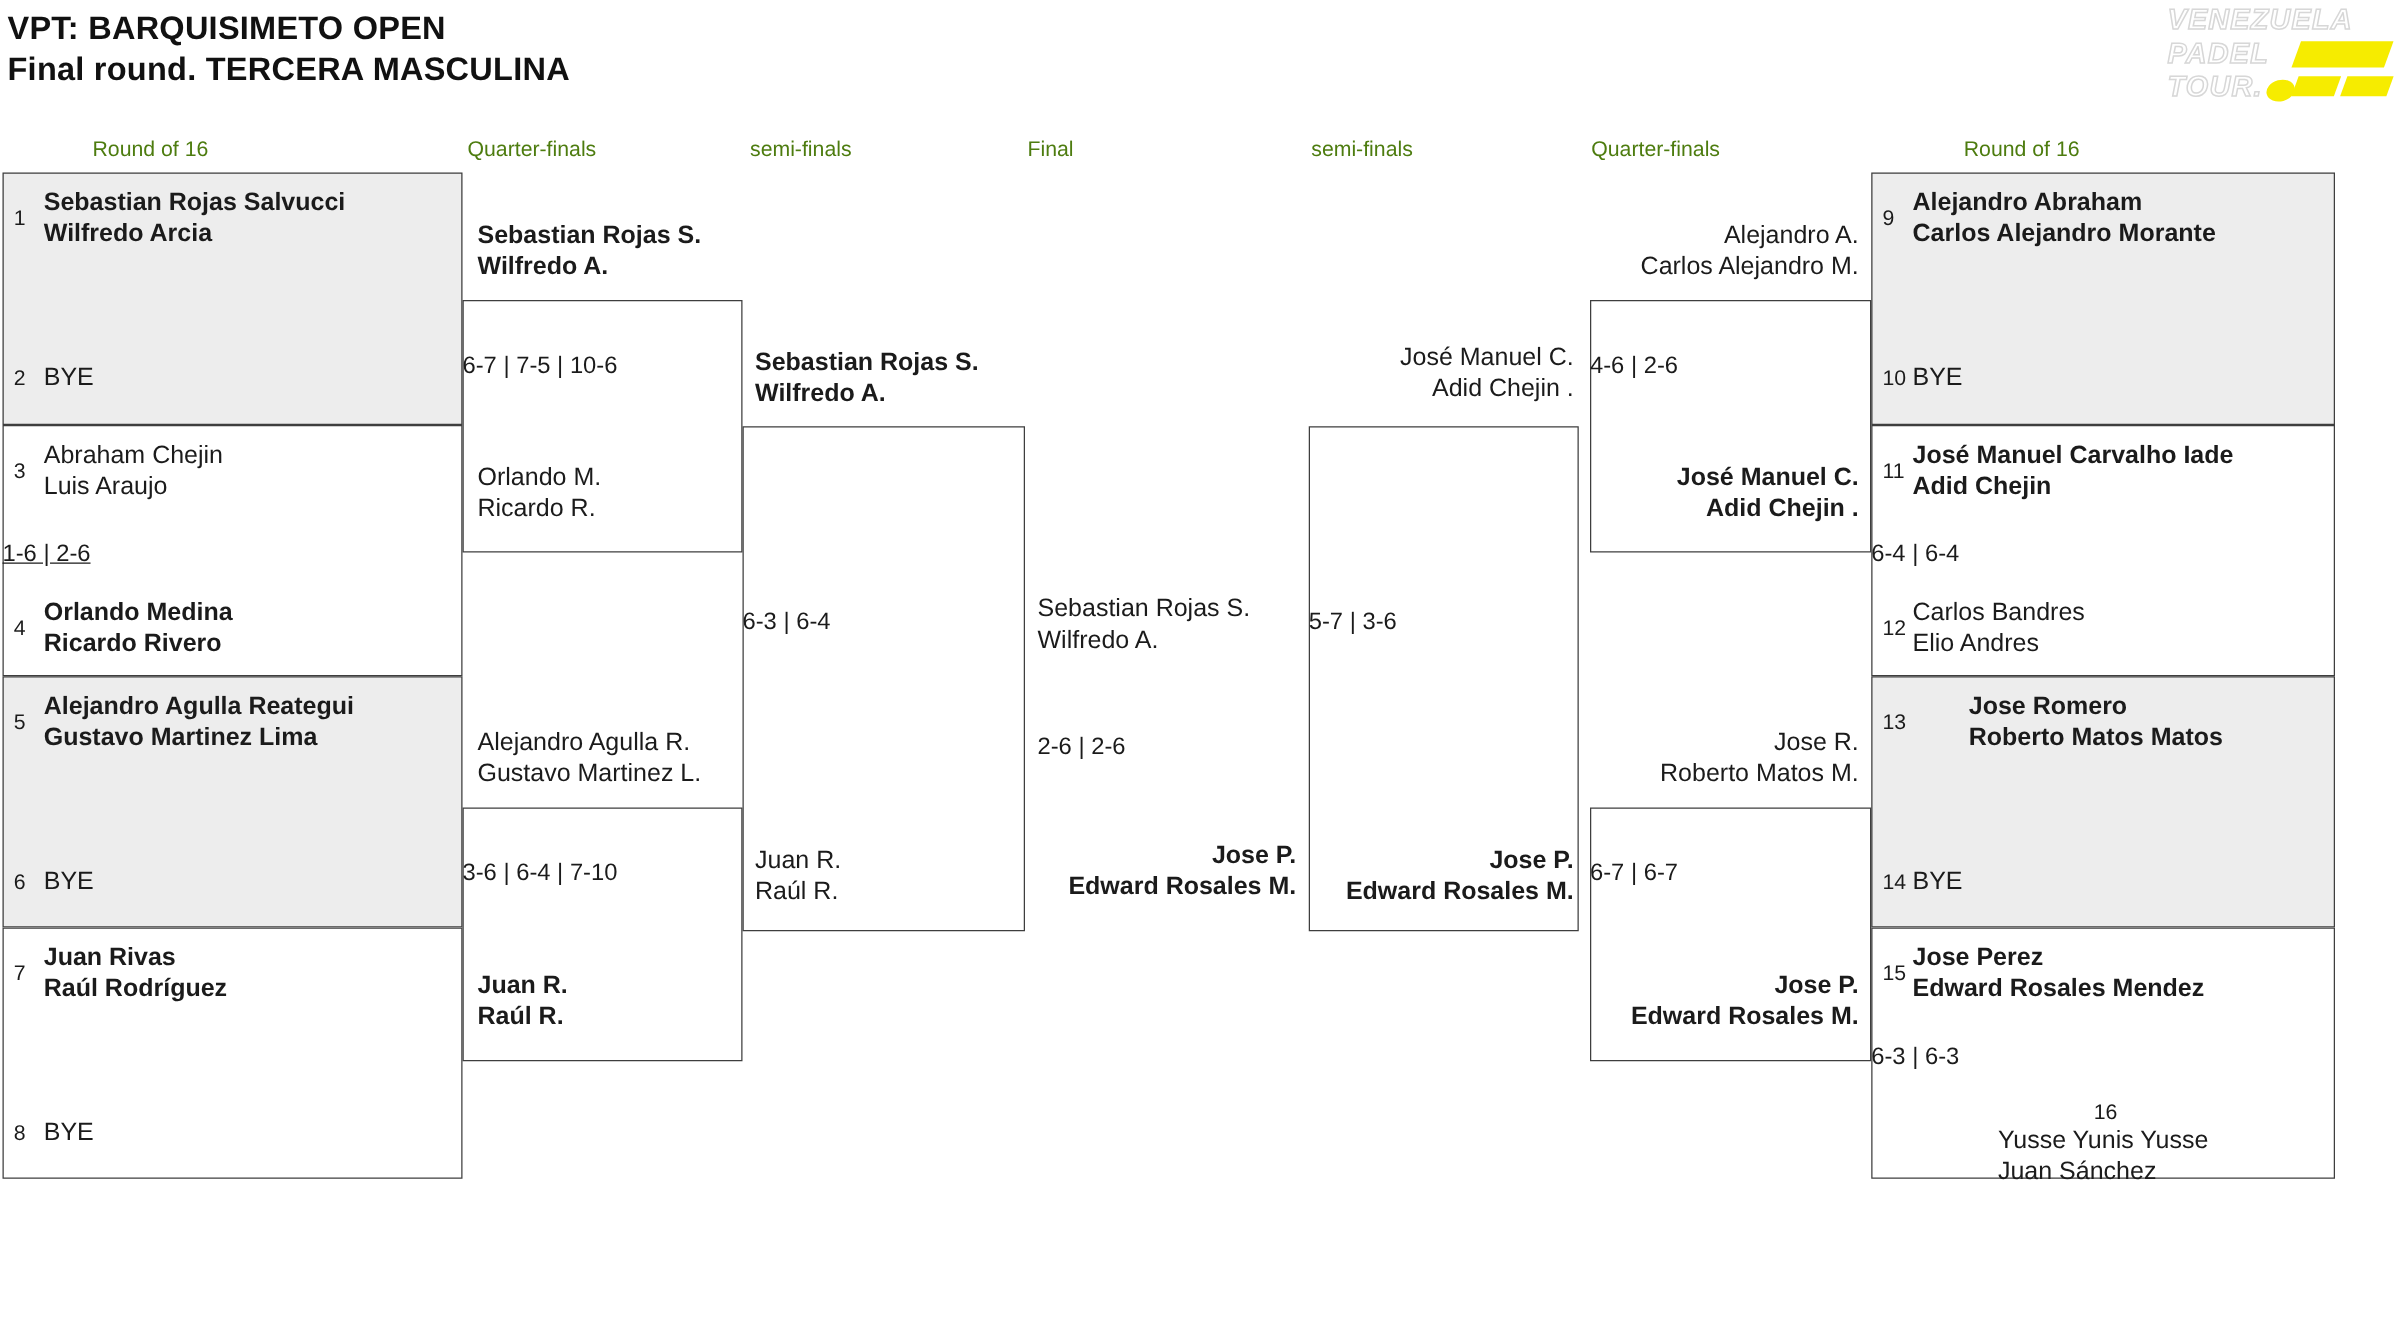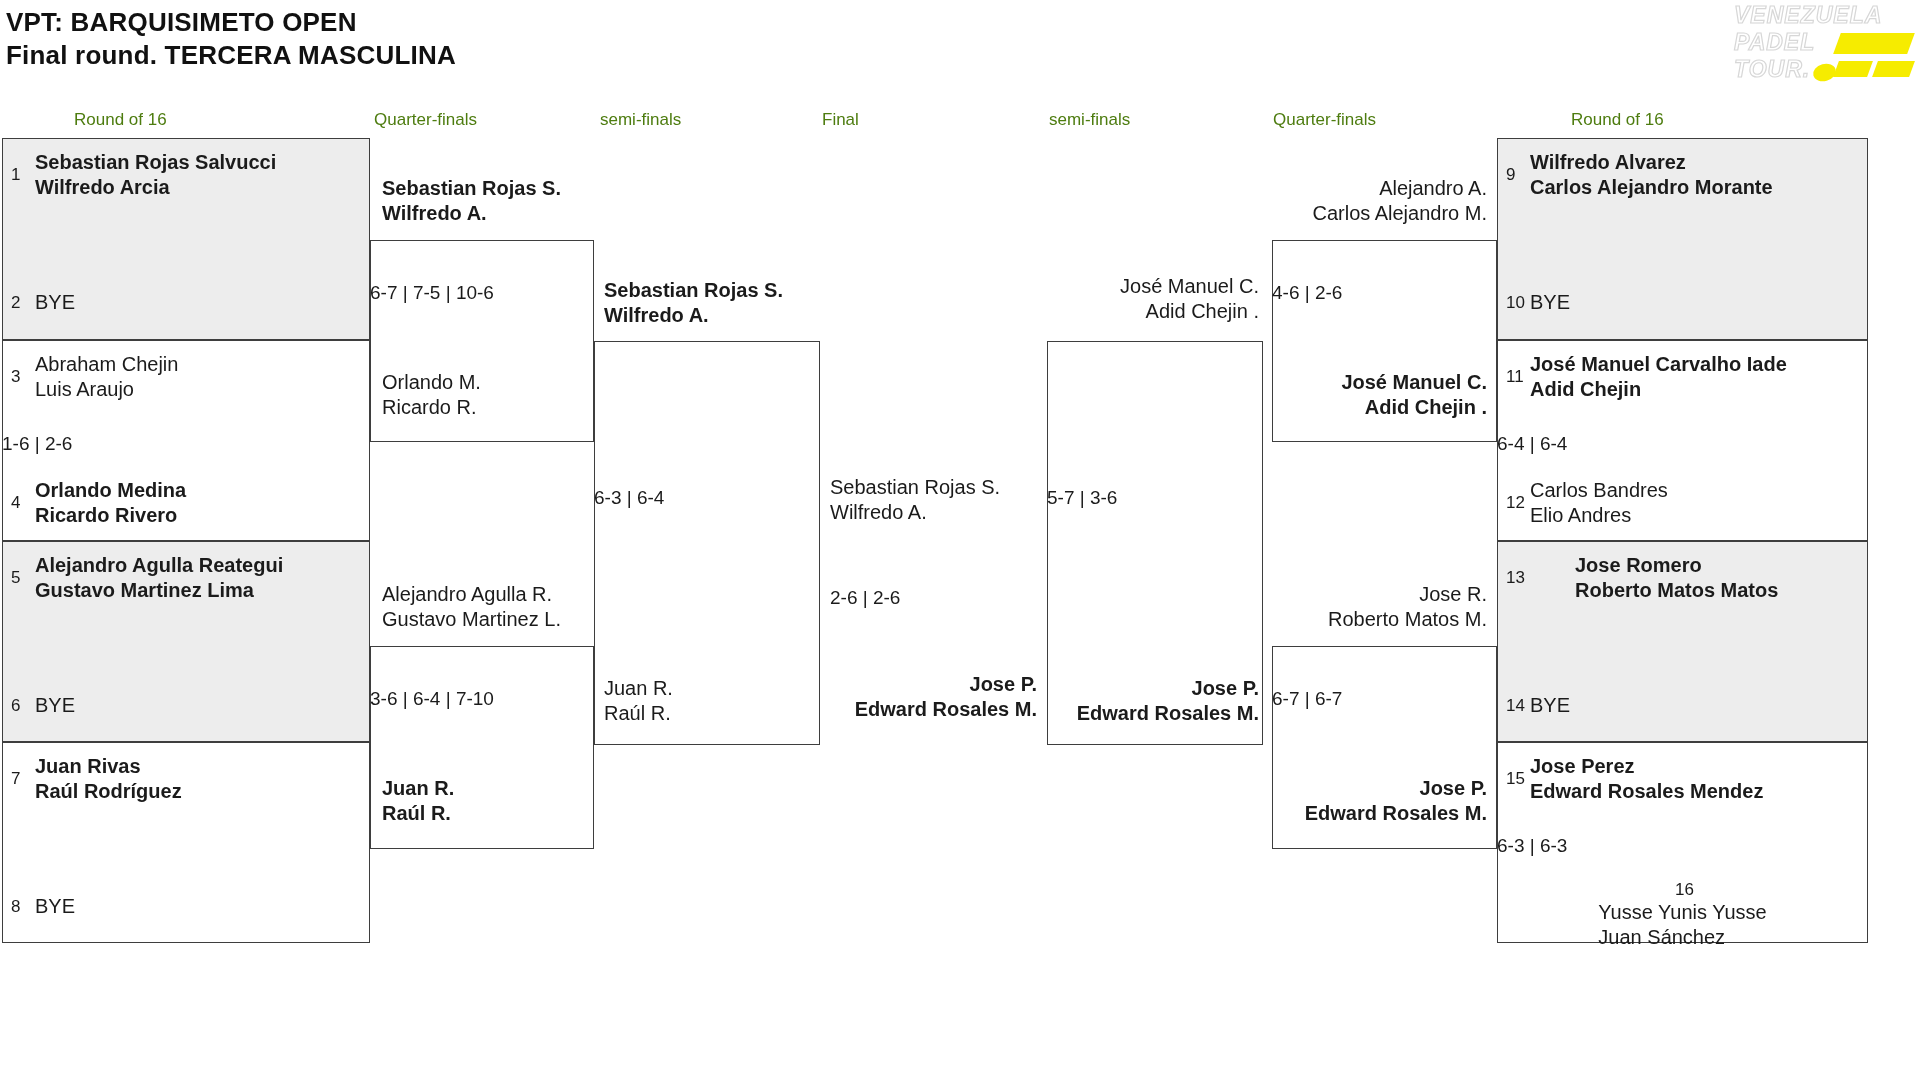--- a/index.html
+++ b/index.html
@@ -77,21 +77,21 @@
       </div>
     </div>
     <div class="box" style="left: 2px; top: 340px; width: 368px; height: 201px;"></div>
     <div class="team-row" style="left: 2px; top: 352px; width: 368px;">
       <div class="seed">3</div>
       <div class="names">
         <div>Abraham Chejin</div>
         <div>Luis Araujo</div>
       </div>
     </div>
-    <div class="score" style="left: 2px; top: 431px; width: 368px;">1-6 | 2-6</div>
+    <div class="score" style="left: 2px; top: 431px; width: 368px; text-decoration: underline;">1-6 | 2-6</div>
     <div class="team-row" style="left: 2px; top: 478px; width: 368px;">
       <div class="seed">4</div>
       <div class="names bold">
         <div>Orlando Medina</div>
         <div>Ricardo Rivero</div>
       </div>
     </div>
     <div class="box shaded" style="left: 2px; top: 541px; width: 368px; height: 201px;"></div>
     <div class="team-row" style="left: 2px; top: 553px; width: 368px;">
       <div class="seed">5</div>
@@ -117,21 +117,21 @@
     <div class="team-row" style="left: 2px; top: 894px; width: 368px;">
       <div class="seed">8</div>
       <div class="names">
         <div>BYE</div>
       </div>
     </div>
     <div class="box shaded" style="left: 1497px; top: 138px; width: 371px; height: 202px;"></div>
     <div class="team-row" style="left: 1497px; top: 150px; width: 371px;">
       <div class="seed">9</div>
       <div class="names bold">
-        <div>Wilfredo Alvarez</div>
+        <div>Alejandro Abraham</div>
         <div>Carlos Alejandro Morante</div>
       </div>
     </div>
     <div class="team-row" style="left: 1497px; top: 290px; width: 371px;">
       <div class="seed">10</div>
       <div class="names">
         <div>BYE</div>
       </div>
     </div>
     <div class="box" style="left: 1497px; top: 340px; width: 371px; height: 201px;"></div>

